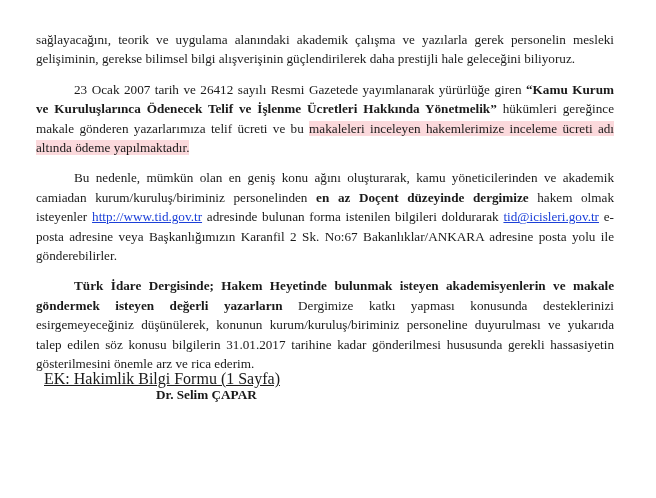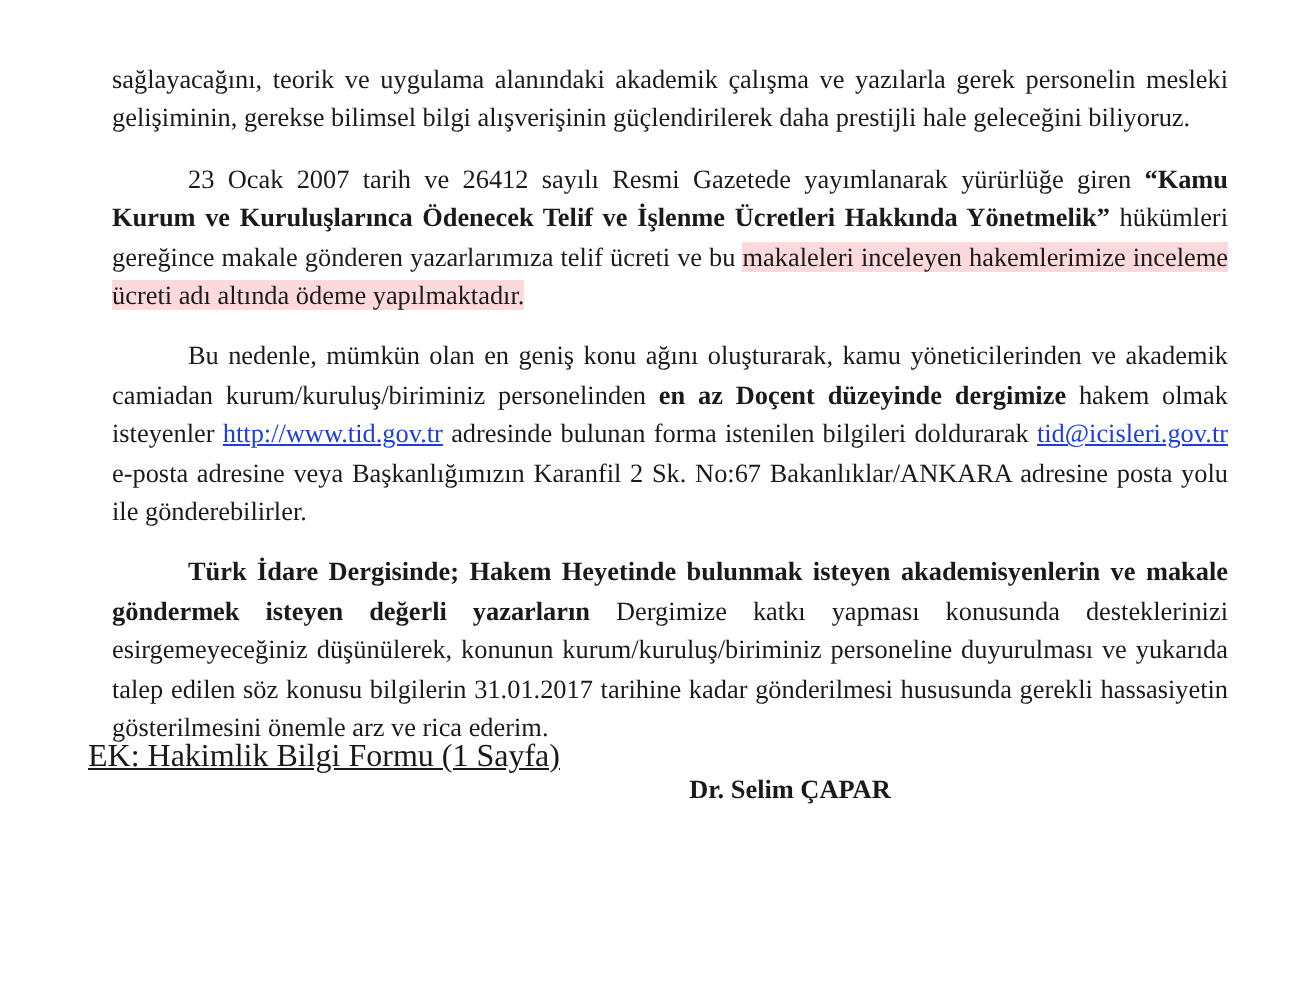--- a/index.html
+++ b/index.html
@@ -12,21 +12,21 @@
     background: #ffffff;
     font-family: "Liberation Serif", serif;
     color: #1a1a1a;
     overflow: hidden;
   }
   .page {
     position: relative;
     width: 656px;
     height: 400px;
     box-sizing: border-box;
-    padding: 30px 42px 10px 56px;
+    padding: 30px 42px 10px 36px;
   }
   p {
     margin: 0 0 0 0;
     font-size: 13.2px;
     line-height: 1.47;
     text-align: justify;
     text-justify: inter-word;
   }
   .para {
     margin-bottom: 11px;
@@ -41,21 +41,20 @@
   .link {
     color: #1b3fd8;
     text-decoration: underline;
   }
   .sig {
     margin-top: 6px;
     font-size: 13.2px;
     line-height: 1.5;
   }
   .sig-line {
-    text-align: center;
     padding-left: 120px;
   }
   .footer {
     position: absolute;
     left: 44px;
     bottom: 12px;
     font-size: 16px;
     text-decoration: underline;
   }
   .nowrap { white-space: nowrap; }

